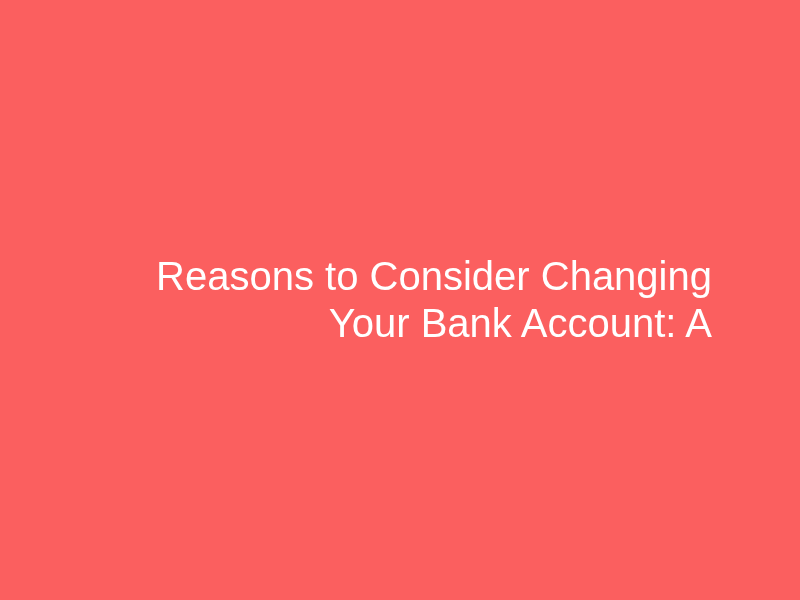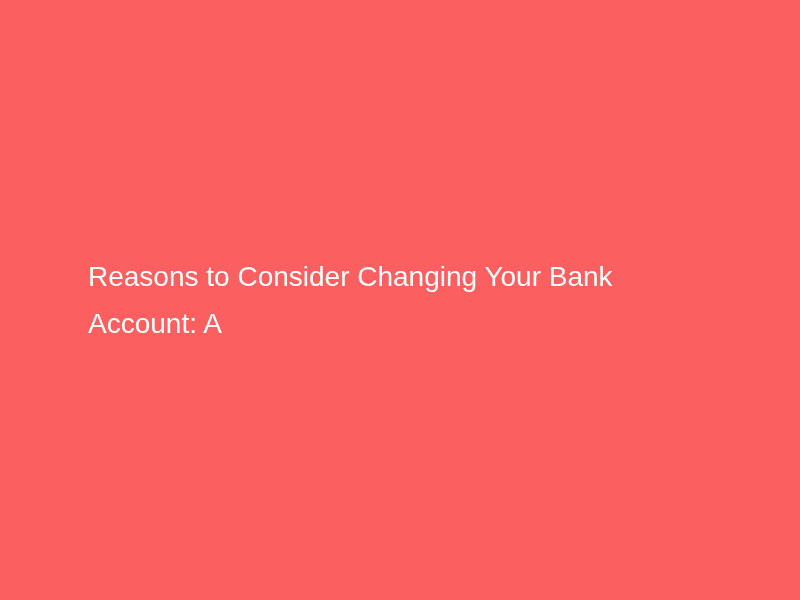--- a/index.html
+++ b/index.html
@@ -27,25 +27,25 @@
   #title-block {
     width: 640px;
     text-align: center;
     padding: 0 8px;
     box-sizing: border-box;
   }
   #page-title {
     margin: 0;
     color: #ffffff;
     font-family: "Liberation Sans", sans-serif;
-    font-size: 28px;
+    font-size: 40px;
     font-weight: 400;
     line-height: 47px;
     letter-spacing: 0px;
-    text-align: left;
+    text-align: right;
     word-break: normal;
     overflow-wrap: break-word;
     -webkit-font-smoothing: antialiased;
   }
 </style>
 </head>
 <body style="background: rgb(251, 95, 95);">
 
 <div id="card" style="background: rgb(251, 95, 95);">
 

